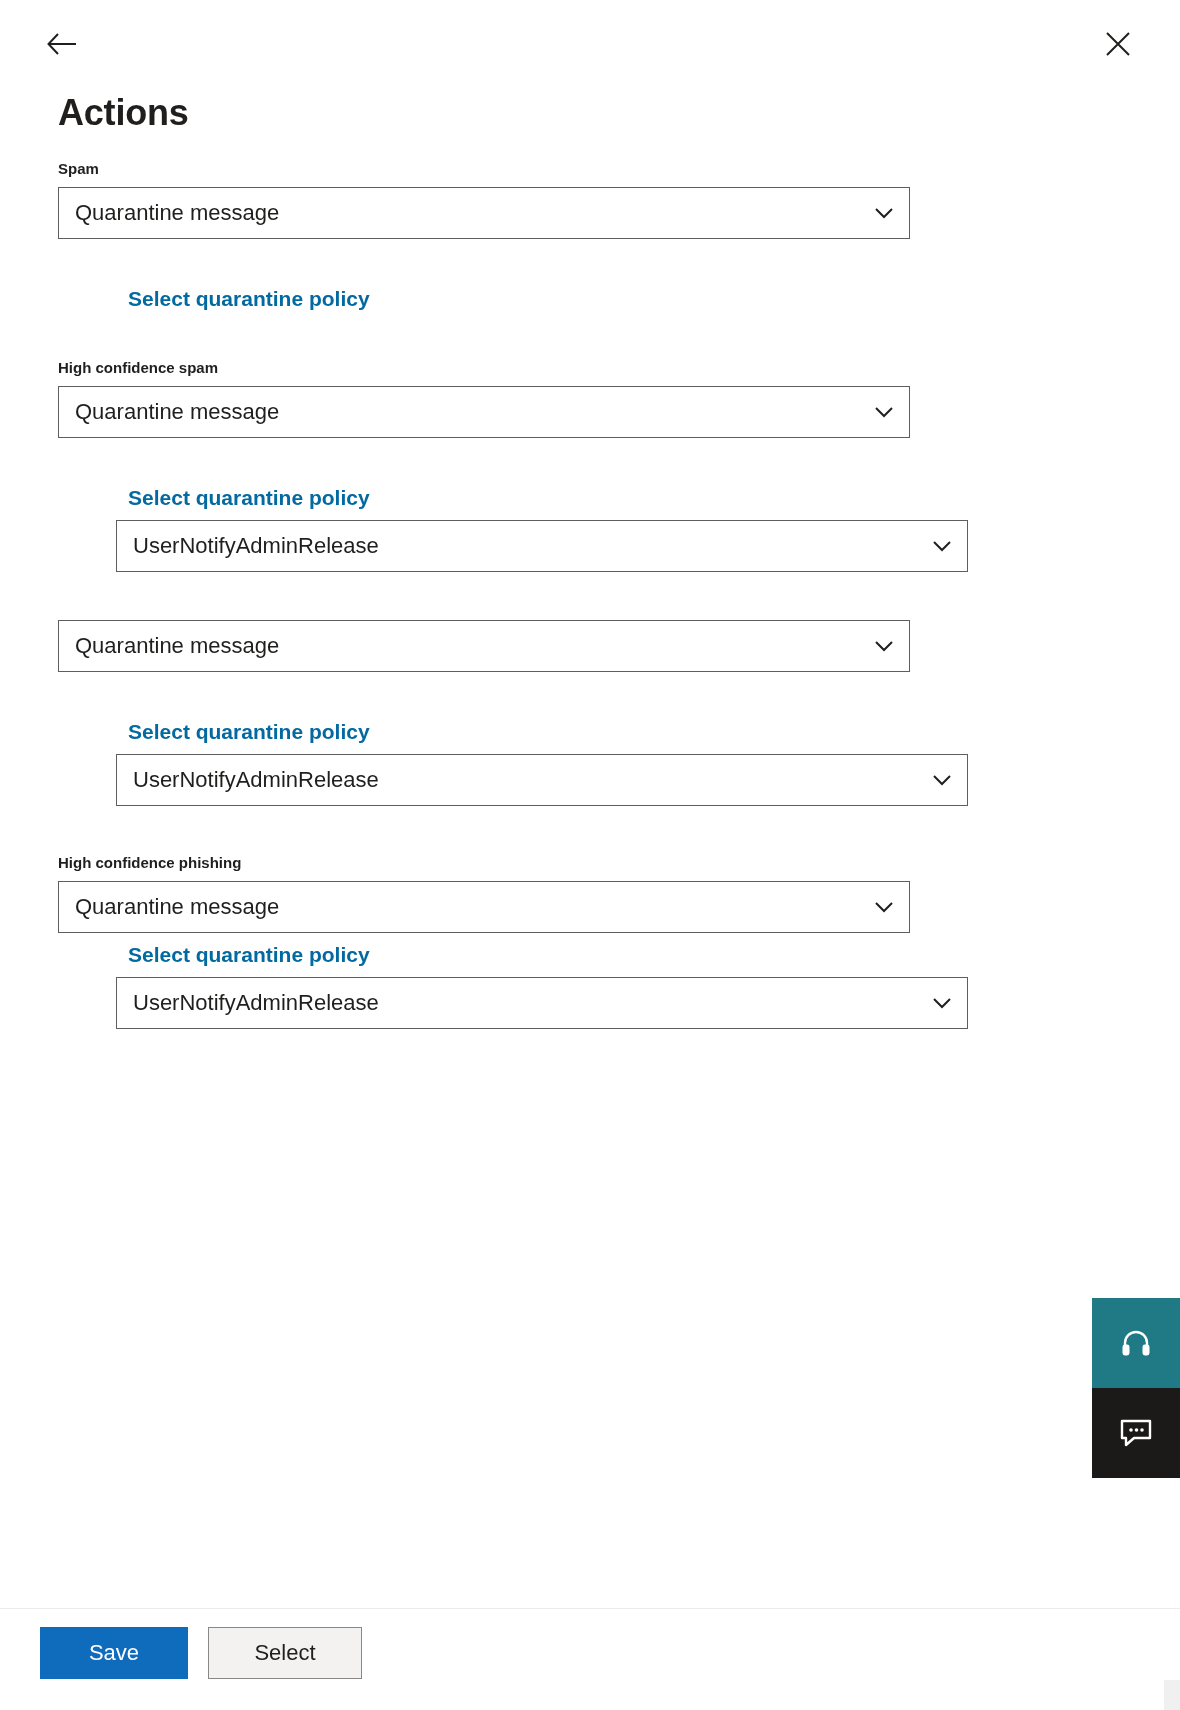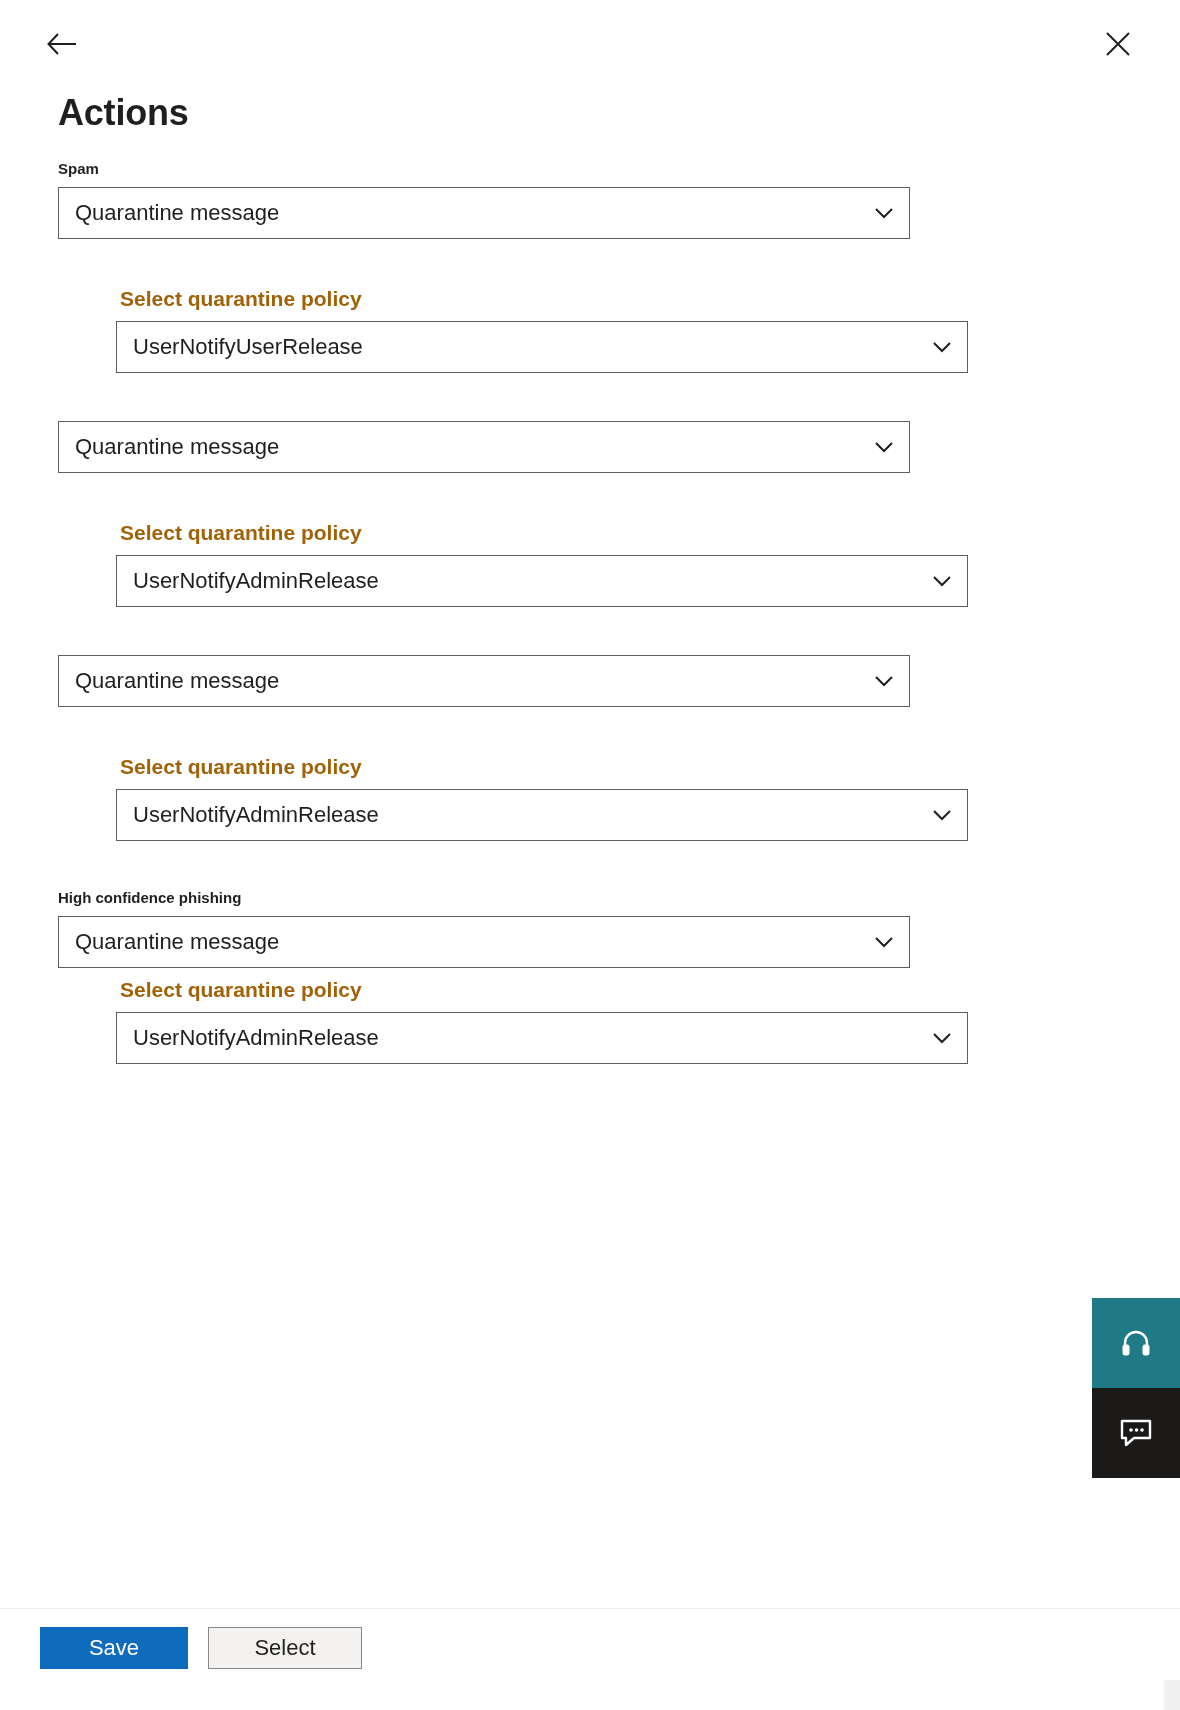--- a/index.html
+++ b/index.html
@@ -68,22 +68,22 @@
   }
   .field-label {
     font-size: 15px;
     font-weight: 600;
     color: #201f1e;
     margin: 0 0 10px 0;
   }
   .sub-label {
     font-size: 21px;
     font-weight: 600;
-    color: #a16207;
-    margin: 0 0 10px 4px;
+    color: #0369a1;
+    margin: 0 0 10px 12px;
   }
   .group { margin-bottom: 10px; }
   .indent { margin-left: 58px; }
 
   .dropdown {
     position: relative;
     height: 52px;
     border: 1px solid #605e5c;
     background: #ffffff;
     display: flex;
@@ -146,21 +146,21 @@
     left: 0;
     bottom: 0;
     width: 1180px;
     height: 102px;
     background: #ffffff;
     border-top: 1px solid #edebe9;
   }
   .btn {
     position: absolute;
     top: 18px;
-    height: 42px;
+    height: 52px;
     font-size: 22px;
     font-family: "Liberation Sans", sans-serif;
     border: 1px solid transparent;
     cursor: pointer;
   }
   .btn-save {
     left: 40px;
     width: 148px;
     background: #0f6cbd;
     color: #ffffff;
@@ -210,31 +210,26 @@
         <div class="dropdown w-main">
           <span>Quarantine message</span>
           <svg class="chev" viewBox="0 0 22 22">
             <path class="icon-stroke" d="M3 7 L11 15 L19 7"></path>
           </svg>
         </div>
       </div>
       <div class="spacer-lg"></div>
       <div class="group indent">
         <div class="sub-label">Select quarantine policy</div>
-        <div class="dropdown w-sub">
-          <span>UserNotifyUserRelease</span>
-          <svg class="chev" viewBox="0 0 22 22">
-            <path class="icon-stroke" d="M3 7 L11 15 L19 7"></path>
-          </svg>
-        </div>
       </div>
 
       <div class="spacer-lg"></div>
 
       <div class="group">
+        <div class="field-label">High confidence spam</div>
         <div class="dropdown w-main">
           <span>Quarantine message</span>
           <svg class="chev" viewBox="0 0 22 22">
             <path class="icon-stroke" d="M3 7 L11 15 L19 7"></path>
           </svg>
         </div>
       </div>
       <div class="spacer-lg"></div>
       <div class="group indent">
         <div class="sub-label">Select quarantine policy</div>

